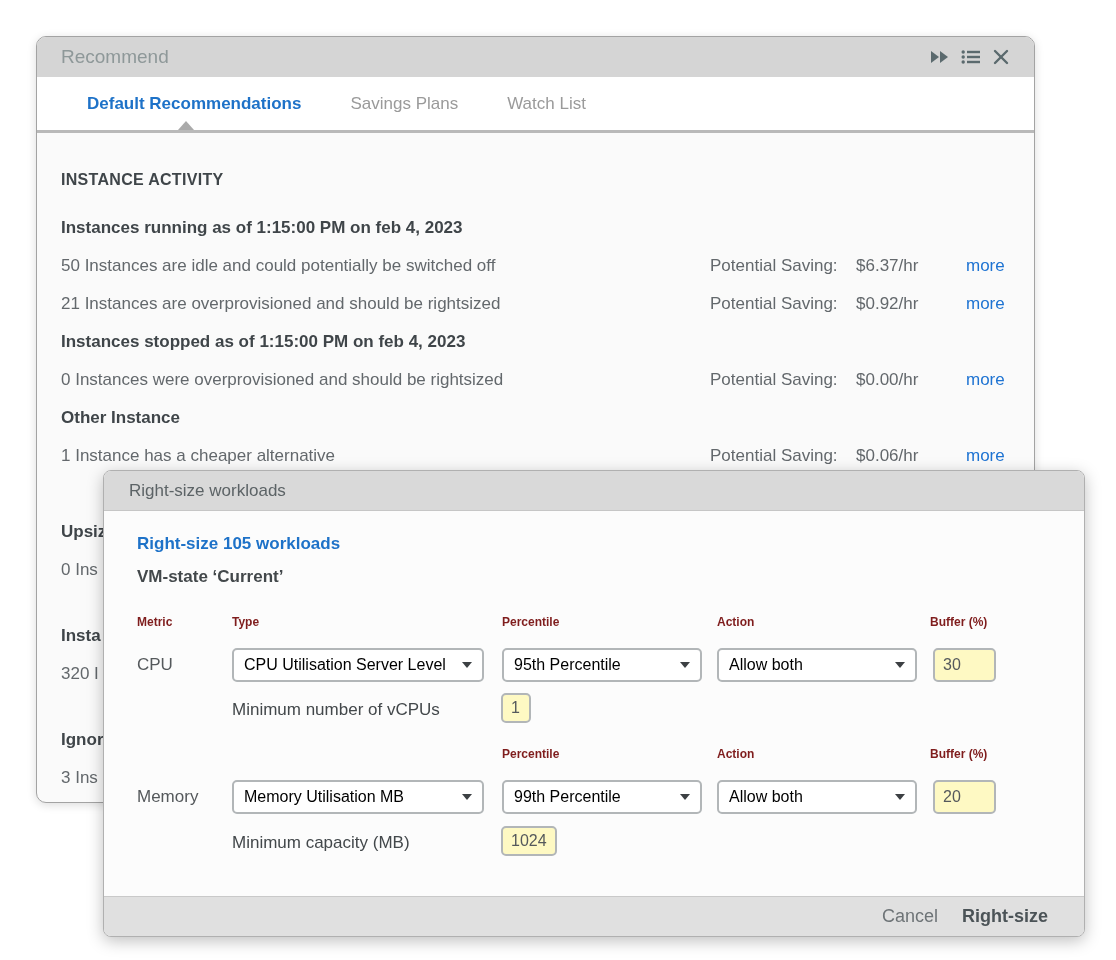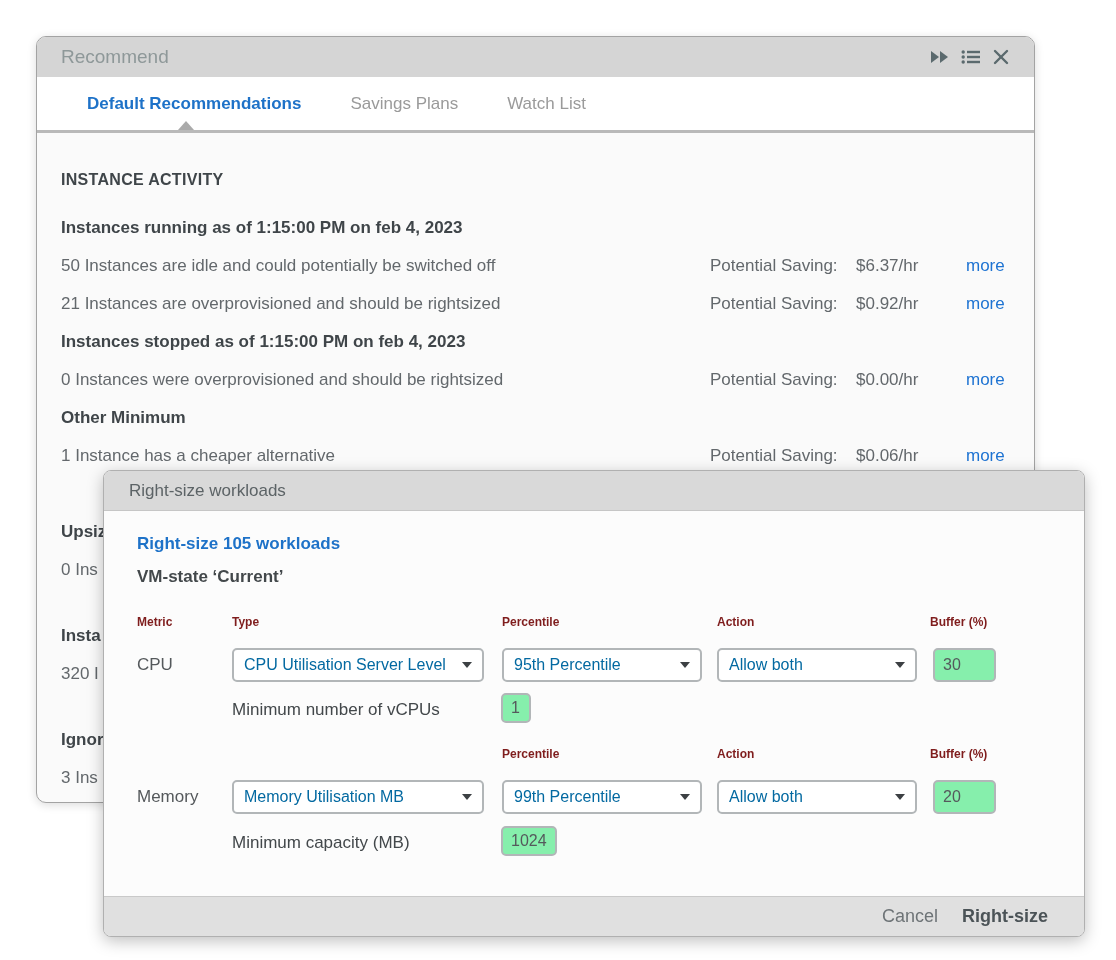--- a/index.html
+++ b/index.html
@@ -65,25 +65,25 @@
   .col-h { position:absolute; height:26px; line-height:26px; font-size:12px;
     font-weight:bold; color:#7f1d1d; }
   .row-lbl { position:absolute; height:34px; line-height:34px; font-size:17px; color:#55595c; }
   .min-lbl { position:absolute; height:30px; line-height:30px; font-size:17px; color:#43484b; font-weight:normal; }
 
   .select {
     position:absolute; height:34px; background:#ffffff;
     border:2px solid #b2b6b8; border-radius:5px;
     display:flex; align-items:center; padding:0 10px; cursor:pointer;
   }
-  .select-value { font-size:16px; color:#0369a1; white-space:nowrap; overflow:hidden; }
+  .select-value { font-size:16px; color:#000000; white-space:nowrap; overflow:hidden; }
   .caret { margin-left:auto; width:0; height:0; border-left:5px solid transparent;
     border-right:5px solid transparent; border-top:6px solid #3c4043; flex:none; }
   .tbox {
-    position:absolute; height:34px; background:#86efac; border:2px solid #b2b6b8;
+    position:absolute; height:34px; background:#fef9c3; border:2px solid #b2b6b8;
     border-radius:5px; font-size:16px; color:#55595c; padding:0 8px;
     font-family:"Liberation Sans","DejaVu Sans",sans-serif; outline:none;
   }
   .tbox.small { height:30px; }
 
   .modal-footer {
     position:absolute; left:0; bottom:0; right:0; height:40px; background:#e0e0e0;
     border-top:1px solid #c9c9c9; display:flex; align-items:center;
     justify-content:flex-end; gap:24px; padding-right:36px;
   }
@@ -150,21 +150,21 @@
 
   <div class="subhead" style="top:292px">Instances stopped as of 1:15:00 PM on feb 4, 2023</div>
 
   <div class="c-row" style="top:330px">
     <span class="c-text">0 Instances were overprovisioned and should be rightsized</span>
     <span class="c-label">Potential Saving:</span>
     <span class="c-value">$0.00/hr</span>
     <span class="c-more">more</span>
   </div>
 
-  <div class="subhead" style="top:368px">Other Minimum</div>
+  <div class="subhead" style="top:368px">Other Instance</div>
 
   <div class="c-row" style="top:406px">
     <span class="c-text">1 Instance has a cheaper alternative</span>
     <span class="c-label">Potential Saving:</span>
     <span class="c-value">$0.06/hr</span>
     <span class="c-more">more</span>
   </div>
 
   <div class="frag-b" style="top:482px">Upsiz</div>
   <div class="frag-g" style="top:520px">0 Ins</div>

